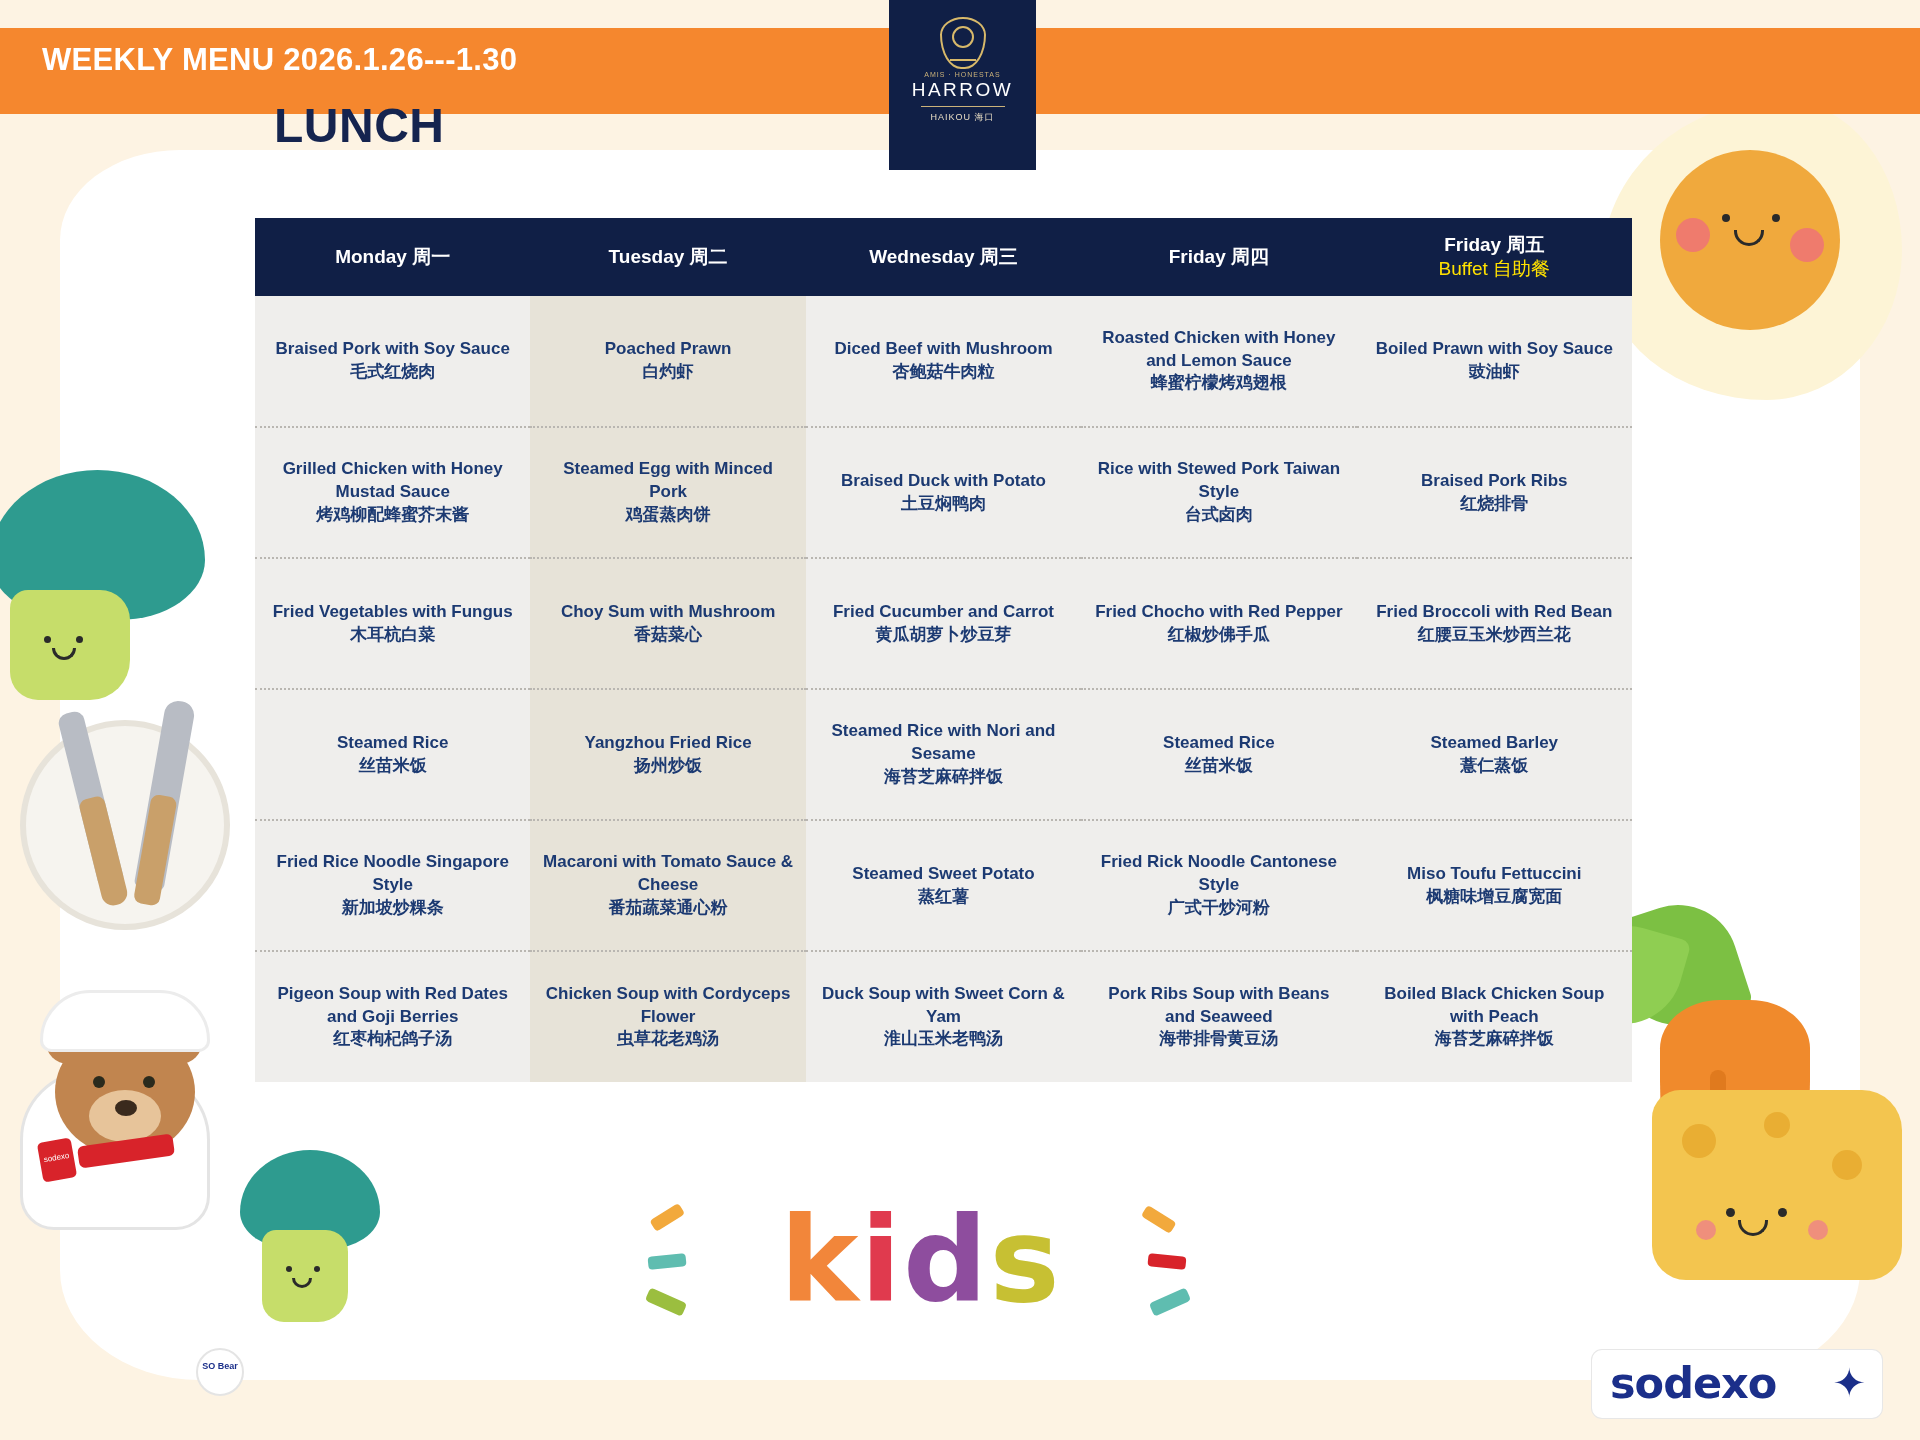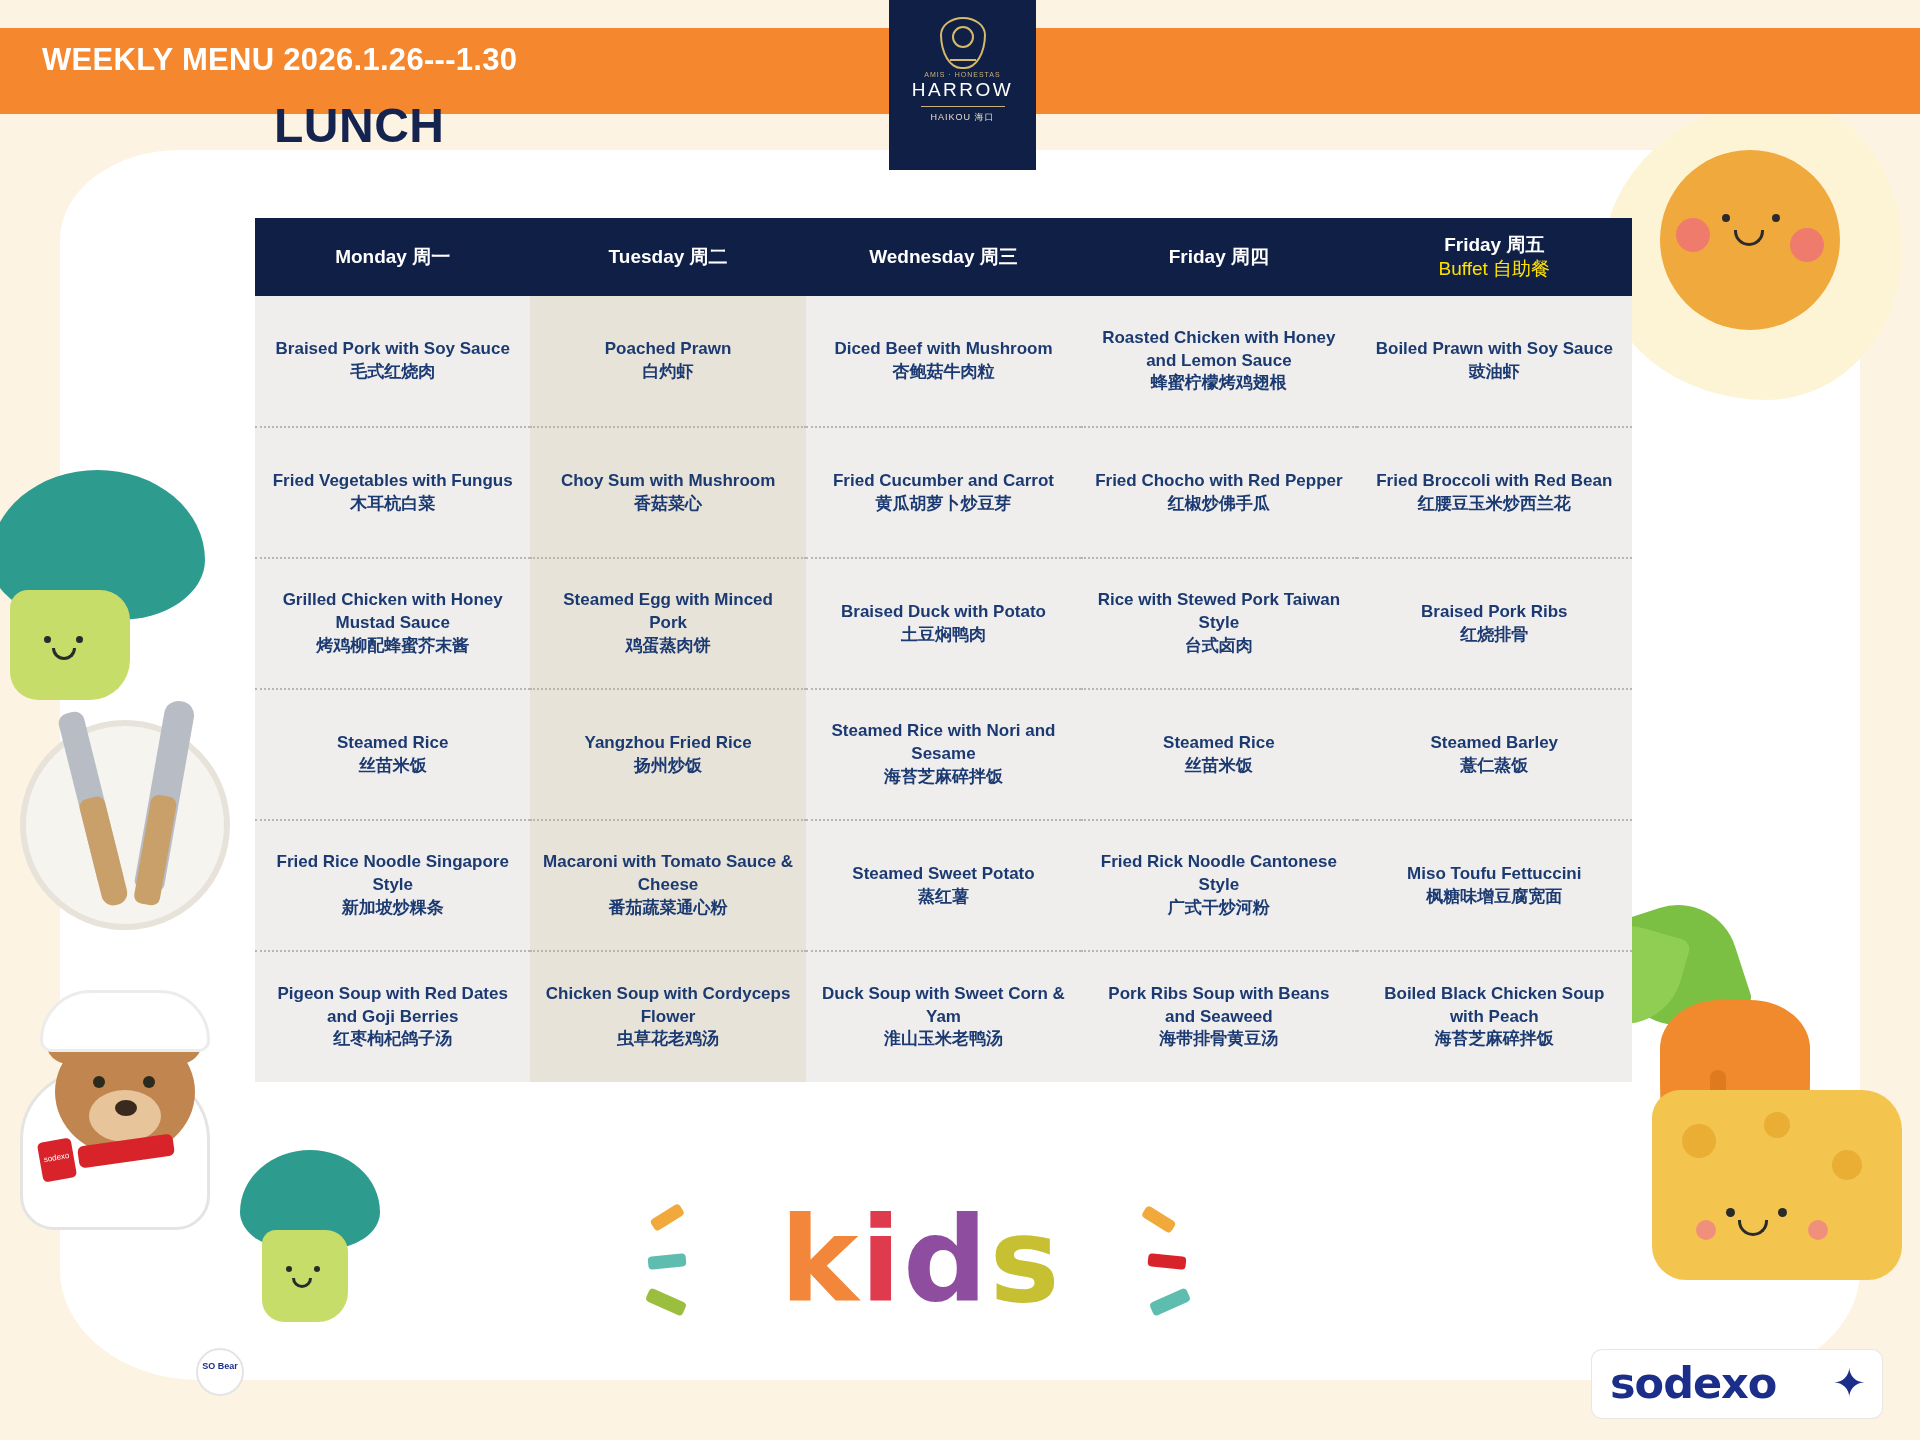--- a/index.html
+++ b/index.html
@@ -536,32 +536,32 @@
     </thead>
     <tbody>
       <tr>
         <td><span>Braised Pork with Soy Sauce</span><span class="cn">毛式红烧肉</span></td>
         <td class="tinted"><span>Poached Prawn</span><span class="cn">白灼虾</span></td>
         <td><span>Diced Beef with Mushroom</span><span class="cn">杏鲍菇牛肉粒</span></td>
         <td><span>Roasted Chicken with Honey and Lemon Sauce</span><span class="cn">蜂蜜柠檬烤鸡翅根</span></td>
         <td><span>Boiled Prawn with Soy Sauce</span><span class="cn">豉油虾</span></td>
       </tr>
       <tr>
+        <td><span>Grilled Chicken with Honey Mustad Sauce</span><span class="cn">烤鸡柳配蜂蜜芥末酱</span></td>
+        <td class="tinted"><span>Steamed Egg with Minced Pork</span><span class="cn">鸡蛋蒸肉饼</span></td>
+        <td><span>Braised Duck with Potato</span><span class="cn">土豆焖鸭肉</span></td>
+        <td><span>Rice with Stewed Pork Taiwan Style</span><span class="cn">台式卤肉</span></td>
+        <td><span>Braised Pork Ribs</span><span class="cn">红烧排骨</span></td>
+      </tr>
+      <tr>
         <td><span>Fried Vegetables with Fungus</span><span class="cn">木耳杭白菜</span></td>
         <td class="tinted"><span>Choy Sum with Mushroom</span><span class="cn">香菇菜心</span></td>
         <td><span>Fried Cucumber and Carrot</span><span class="cn">黄瓜胡萝卜炒豆芽</span></td>
         <td><span>Fried Chocho with Red Pepper</span><span class="cn">红椒炒佛手瓜</span></td>
         <td><span>Fried Broccoli with Red Bean</span><span class="cn">红腰豆玉米炒西兰花</span></td>
-      </tr>
-      <tr>
-        <td><span>Grilled Chicken with Honey Mustad Sauce</span><span class="cn">烤鸡柳配蜂蜜芥末酱</span></td>
-        <td class="tinted"><span>Steamed Egg with Minced Pork</span><span class="cn">鸡蛋蒸肉饼</span></td>
-        <td><span>Braised Duck with Potato</span><span class="cn">土豆焖鸭肉</span></td>
-        <td><span>Rice with Stewed Pork Taiwan Style</span><span class="cn">台式卤肉</span></td>
-        <td><span>Braised Pork Ribs</span><span class="cn">红烧排骨</span></td>
       </tr>
       <tr>
         <td><span>Steamed Rice</span><span class="cn">丝苗米饭</span></td>
         <td class="tinted"><span>Yangzhou Fried Rice</span><span class="cn">扬州炒饭</span></td>
         <td><span>Steamed Rice with Nori and Sesame</span><span class="cn">海苔芝麻碎拌饭</span></td>
         <td><span>Steamed Rice</span><span class="cn">丝苗米饭</span></td>
         <td><span>Steamed Barley</span><span class="cn">薏仁蒸饭</span></td>
       </tr>
       <tr>
         <td><span>Fried Rice Noodle Singapore Style</span><span class="cn">新加坡炒粿条</span></td>

